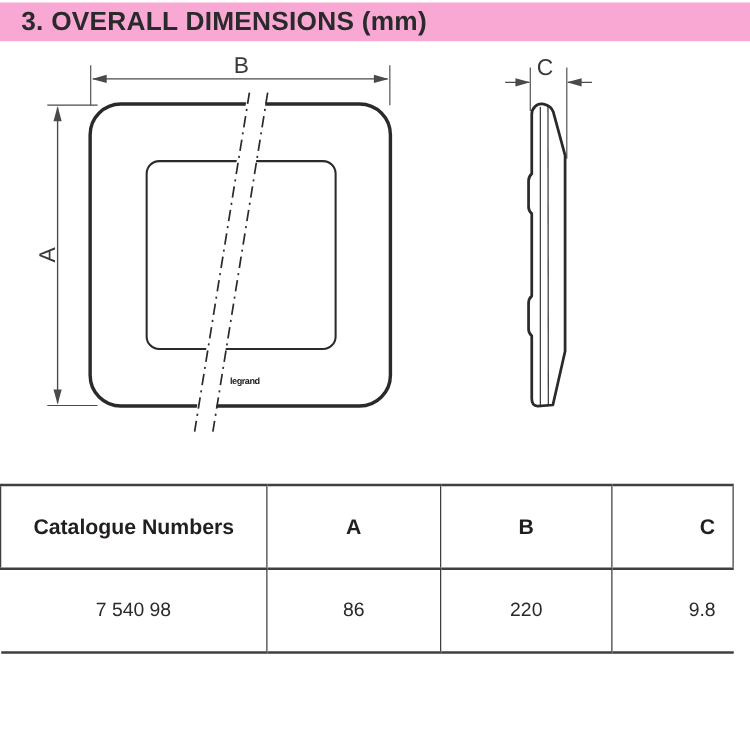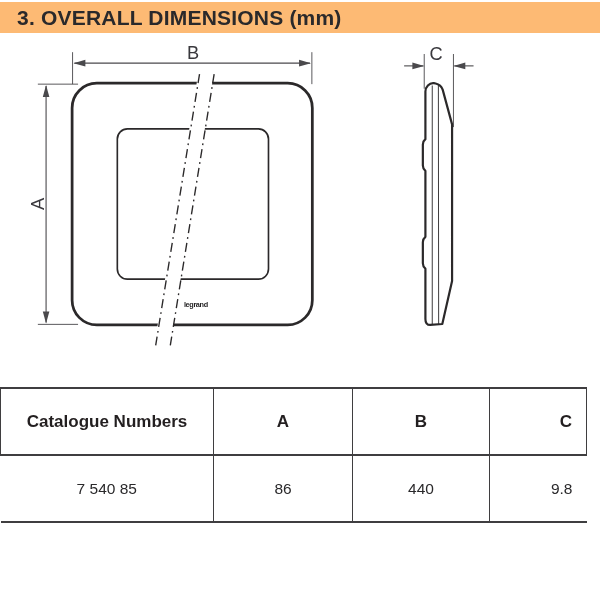--- a/index.html
+++ b/index.html
@@ -1,21 +1,21 @@
 <!DOCTYPE html>
 <html><head>
 <meta charset="utf-8">
 <style>
   html,body{margin:0;padding:0;background:#ffffff;}
   body{width:600px;height:600px;overflow:hidden;position:relative;
        font-family:"Liberation Sans", sans-serif;color:#231f20;}
 
   .header-bar{
     position:absolute;top:2px;left:0;width:600px;height:31px;
-    background:#fdba74;display:flex;align-items:center;
+    background:#f9a8d4;display:flex;align-items:center;
   }
   .header-bar h1{
     margin:0;padding-left:17px;font-size:21px;font-weight:bold;
     color:#2a292b;letter-spacing:0.2px;
   }
 
   .diagram{position:absolute;top:33px;left:0;}
 
   .dims-table{
     position:absolute;top:387px;left:0;width:586px;
@@ -131,19 +131,19 @@
   <thead>
     <tr>
       <th>Catalogue Numbers</th>
       <th>A</th>
       <th>B</th>
       <th class="col-c">C</th>
     </tr>
   </thead>
   <tbody>
       <tr>
-        <td>7 540 85</td>
+        <td>7 540 98</td>
         <td>86</td>
-        <td>440</td>
+        <td>220</td>
         <td class="col-c">9.8</td>
       </tr>
     </tbody>
 </table>
 
 </body></html>

